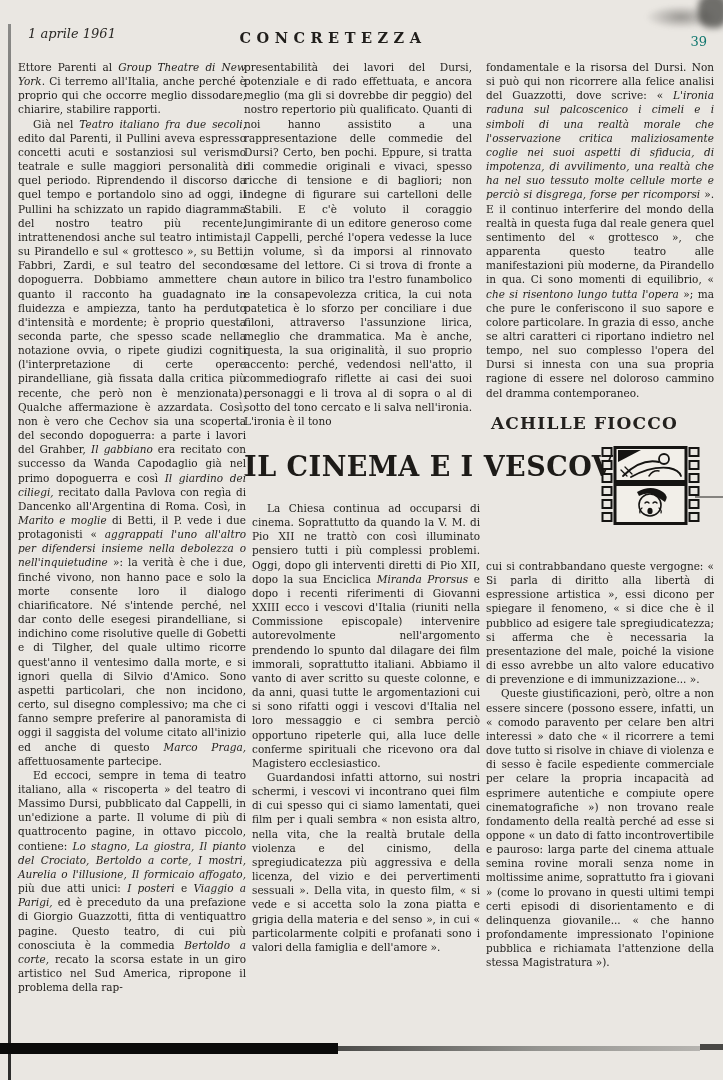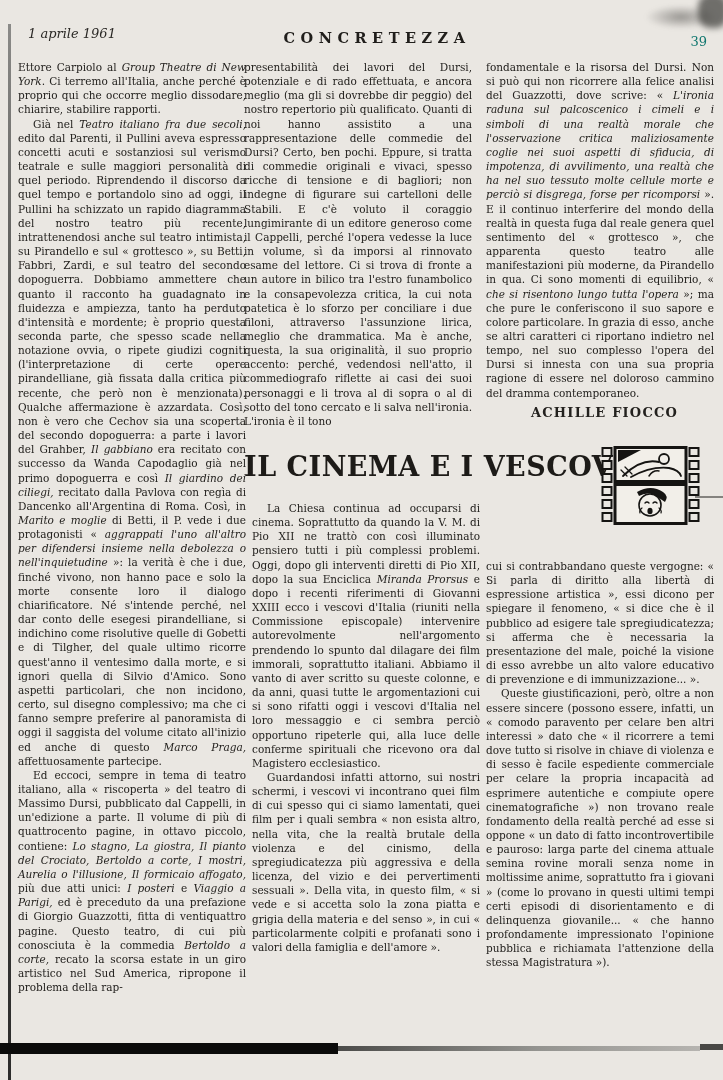--- a/index.html
+++ b/index.html
@@ -5,38 +5,38 @@
   html,body{margin:0;padding:0;background:#555;}
   .page{
     position:relative;width:723px;height:1080px;margin:0 auto;
     background:#eae7e2;
     font-family:"DejaVu Serif", serif;
     color:#23211e;overflow:hidden;
   }
   
   .date{position:absolute;left:28px;top:26px;font-style:italic;font-size:13px;color:#2a2825;}
   .masthead{position:absolute;left:0;top:29px;width:666px;text-align:center;
-    font-size:14.5px;font-weight:700;letter-spacing:5.5px;color:#201e1b;padding-left:44px;}
+    font-size:14.5px;font-weight:700;letter-spacing:5.5px;color:#201e1b;}
   .pagenum{position:absolute;right:16px;top:34px;font-size:13px;color:#0f766e;}
   
   .textcol{
     position:absolute;width:228px;text-align:justify;
     font-size:10.5px;line-height:14.15px;color:#23211e;
     text-rendering:optimizeLegibility;
   }
   .textcol p{margin:0;text-indent:15px;}
   .textcol p.flush{text-indent:0;}
   .col1{left:18px;top:60px;}
   .col2a{left:244px;top:60px;}
   .col3a{left:486px;top:60px;}
   .col2b{left:252px;top:501px;}
   .col3b{left:486px;top:559px;}
   .byline{
-    text-align:right;padding-right:36px;margin-top:6px;
-    font-weight:700;font-size:13px;letter-spacing:1.2px;text-indent:0;
+    text-align:right;padding-right:36px;margin-top:16px;
+    font-weight:700;font-size:17px;letter-spacing:1.2px;text-indent:0;
   }
   
   .headline{
     position:absolute;left:244px;top:451px;width:356px;
     font-size:27px;font-weight:700;letter-spacing:0.5px;white-space:nowrap;
     color:#1d1b18;line-height:1.2;
   }
   
   .illustration{position:absolute;left:601px;top:446px;width:99px;height:79px;}
   
@@ -57,21 +57,21 @@
 </head>
 <body>
 
 <div class="page">
 
   <div class="date">1 aprile 1961</div>
   <div class="masthead">CONCRETEZZA</div>
   <div class="pagenum">39</div>
 
   <div class="textcol col1">
-      <p class="flush"><span>Ettore Carpiolo al </span><i>Group Theatre di New York</i><span>. Ci terremo all'Italia, anche perché è proprio qui che occorre meglio dissodare, chiarire, stabilire rapporti.</span></p>
+      <p class="flush"><span>Ettore Parenti al </span><i>Group Theatre di New York</i><span>. Ci terremo all'Italia, anche perché è proprio qui che occorre meglio dissodare, chiarire, stabilire rapporti.</span></p>
       <p><span>Già nel </span><i>Teatro italiano fra due secoli</i><span>, edito dal Parenti, il Pullini aveva espresso concetti acuti e sostanziosi sul verismo teatrale e sulle maggiori personalità di quel periodo. Riprendendo il discorso da quel tempo e portandolo sino ad oggi, il Pullini ha schizzato un rapido diagramma del nostro teatro più recente, intrattenendosi anche sul teatro intimista, su Pirandello e sul « grottesco », su Betti, Fabbri, Zardi, e sul teatro del secondo dopoguerra. Dobbiamo ammettere che quanto il racconto ha guadagnato in fluidezza e ampiezza, tanto ha perduto d'intensità e mordente; è proprio questa seconda parte, che spesso scade nella notazione ovvia, o ripete giudizi cogniti (l'interpretazione di certe opere pirandelliane, già fissata dalla critica più recente, che però non è menzionata). Qualche affermazione è azzardata. Così, non è vero che Cechov sia una scoperta del secondo dopoguerra: a parte i lavori del Grahber, </span><i>Il gabbiano</i><span> era recitato con successo da Wanda Capodaglio già nel primo dopoguerra e così </span><i>Il giardino dei ciliegi,</i><span> recitato dalla Pavlova con regìa di Dancenko all'Argentina di Roma. Così, in </span><i>Marito e moglie</i><span> di Betti, il P. vede i due protagonisti « </span><i>aggrappati l'uno all'altro per difendersi insieme nella debolezza o nell'inquietudine</i><span> »: la verità è che i due, finché vivono, non hanno pace e solo la morte consente loro il dialogo chiarificatore. Né s'intende perché, nel dar conto delle esegesi pirandelliane, si indichino come risolutive quelle di Gobetti e di Tilgher, del quale ultimo ricorre quest'anno il ventesimo dalla morte, e si ignori quella di Silvio d'Amico. Sono aspetti particolari, che non incidono, certo, sul disegno complessivo; ma che ci fanno sempre preferire al panoramista di oggi il saggista del volume citato all'inizio ed anche di questo </span><i>Marco Praga,</i><span> affettuosamente partecipe.</span></p>
       <p><span>Ed eccoci, sempre in tema di teatro italiano, alla « riscoperta » del teatro di Massimo Dursi, pubblicato dal Cappelli, in un'edizione a parte. Il volume di più di quattrocento pagine, in ottavo piccolo, contiene: </span><i>Lo stagno, La giostra, Il pianto del Crociato, Bertoldo a corte, I mostri, Aurelia o l'illusione, Il formicaio affogato,</i><span> più due atti unici: </span><i>I posteri</i><span> e </span><i>Viaggio a Parigi,</i><span> ed è preceduto da una prefazione di Giorgio Guazzotti, fitta di ventiquattro pagine. Questo teatro, di cui più conosciuta è la commedia </span><i>Bertoldo a corte,</i><span> recato la scorsa estate in un giro artistico nel Sud America, ripropone il problema della rap-</span></p>
     </div>
   <div class="textcol col2a">
       <p class="flush"><span>presentabilità dei lavori del Dursi, potenziale e di rado effettuata, e ancora meglio (ma gli si dovrebbe dir peggio) del nostro repertorio più qualificato. Quanti di noi hanno assistito a una rappresentazione delle commedie del Dursi? Certo, ben pochi. Eppure, si tratta di commedie originali e vivaci, spesso ricche di tensione e di bagliori; non indegne di figurare sui cartelloni delle Stabili. E c'è voluto il coraggio lungimirante di un editore generoso come il Cappelli, perché l'opera vedesse la luce in volume, sì da imporsi al rinnovato esame del lettore. Ci si trova di fronte a un autore in bilico tra l'estro funambolico e la consapevolezza critica, la cui nota patetica è lo sforzo per conciliare i due filoni, attraverso l'assunzione lirica, meglio che drammatica. Ma è anche, questa, la sua originalità, il suo proprio accento: perché, vedendosi nell'atto, il commediografo riflette ai casi dei suoi personaggi e li trova al di sopra o al di sotto del tono cercato e li salva nell'ironia. L'ironia è il tono</span></p>
     </div>
   <div class="textcol col3a">
     <span><p class="flush"><span>fondamentale e la risorsa del Dursi. Non si può qui non ricorrere alla felice analisi del Guazzotti, dove scrive: « </span><i>L'ironia raduna sul palcoscenico i cimeli e i simboli di una realtà morale che l'osservazione critica maliziosamente coglie nei suoi aspetti di sfiducia, di impotenza, di avvilimento, una realtà che ha nel suo tessuto molte cellule morte e perciò si disgrega, forse per ricomporsi</i><span> ». E il continuo interferire del mondo della realtà in questa fuga dal reale genera quel sentimento del « grottesco », che apparenta questo teatro alle manifestazioni più moderne, da Pirandello in qua. Ci sono momenti di equilibrio, « </span><i>che si risentono lungo tutta l'opera</i><span> »; ma che pure le conferiscono il suo sapore e colore particolare. In grazia di esso, anche se altri caratteri ci riportano indietro nel tempo, nel suo complesso l'opera del Dursi si innesta con una sua propria ragione di essere nel doloroso cammino del dramma contemporaneo.</span></p></span>
     <div class="byline">ACHILLE FIOCCO</div>
   </div>

